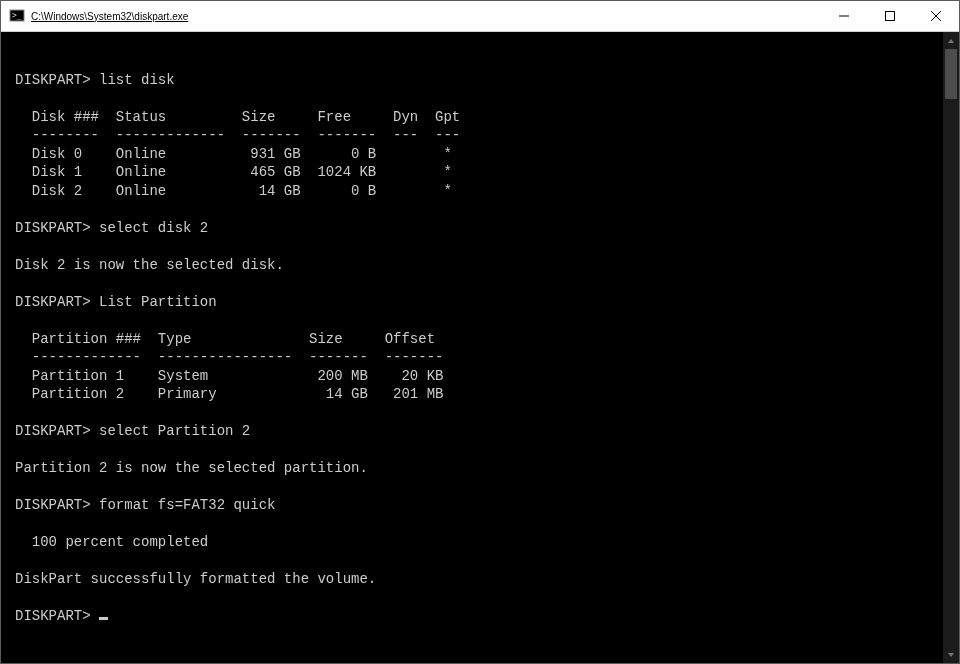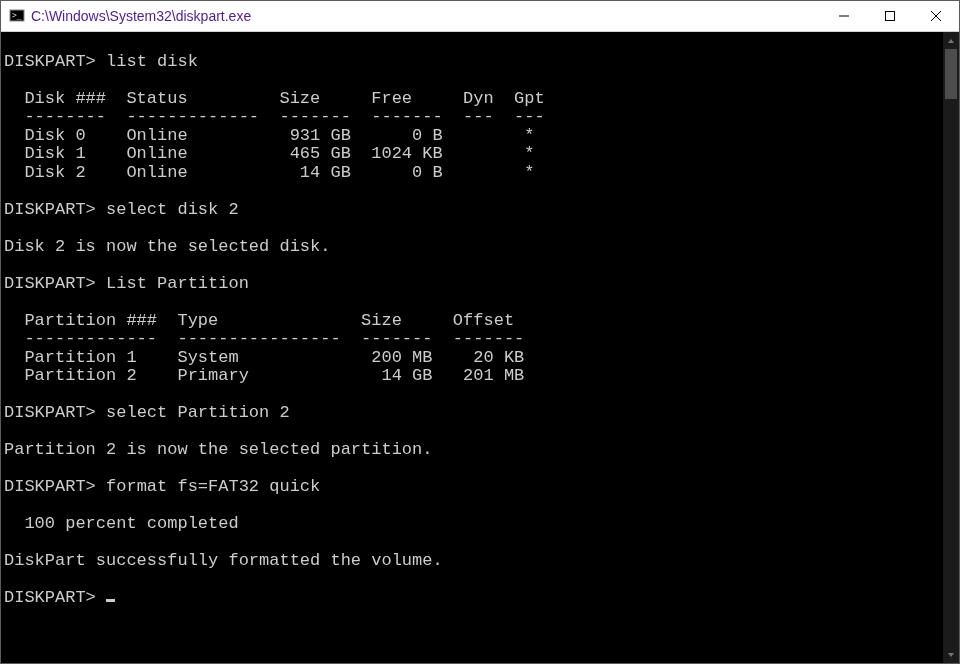--- a/index.html
+++ b/index.html
@@ -33,22 +33,23 @@
     align-items: center;
     padding-left: 8px;
     gap: 6px;
   }
   .titlebar-icon {
     width: 16px;
     height: 16px;
     display: inline-block;
   }
   .titlebar-title {
-    font-size: 14px;
-    color: #4c1d95;
+    font-size: 10px;
+    color: #000000;
+    text-decoration: underline;
   }
   .titlebar-controls {
     display: flex;
     height: 100%;
   }
   .win-btn {
     width: 46px;
     height: 100%;
     display: flex;
     align-items: center;
@@ -61,25 +62,26 @@
   .client-area {
     flex: 1;
     display: flex;
     background: #000;
   }
   .terminal {
     flex: 1;
     background: #000;
     color: #cccccc;
     font-family: "NSimSun","SimSun","Consolas","Courier New",monospace;
-    font-size: 17px;
+    font-size: 14px;
     line-height: 18.5px;
     white-space: pre;
-    padding: 2px 0 0 3px;
+    padding: 20px 0 0 3px;
     overflow: hidden;
+    margin-left: 11px;
   }
   .scrollbar {
     width: 17px;
     background: #1b1b1b;
     position: relative;
     border-left: 1px solid #000;
   }
   .scroll-arrow {
     height: 17px;
     width: 100%;

